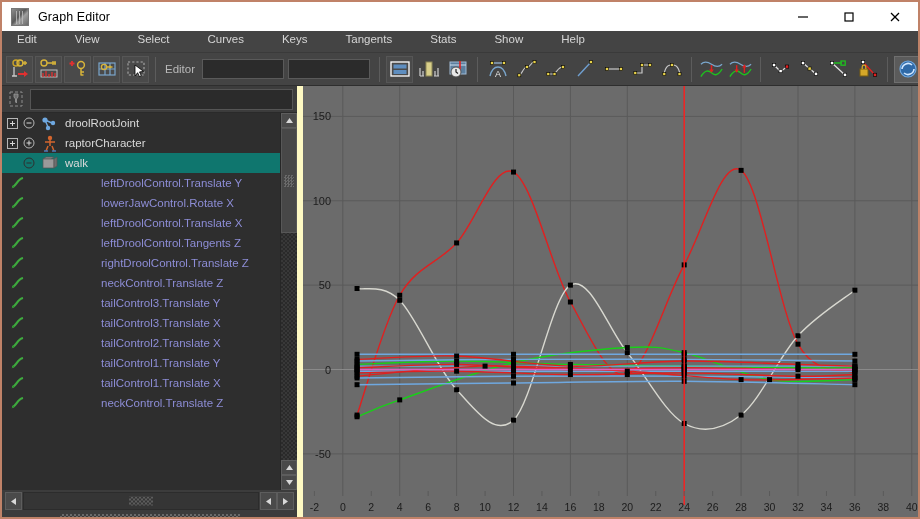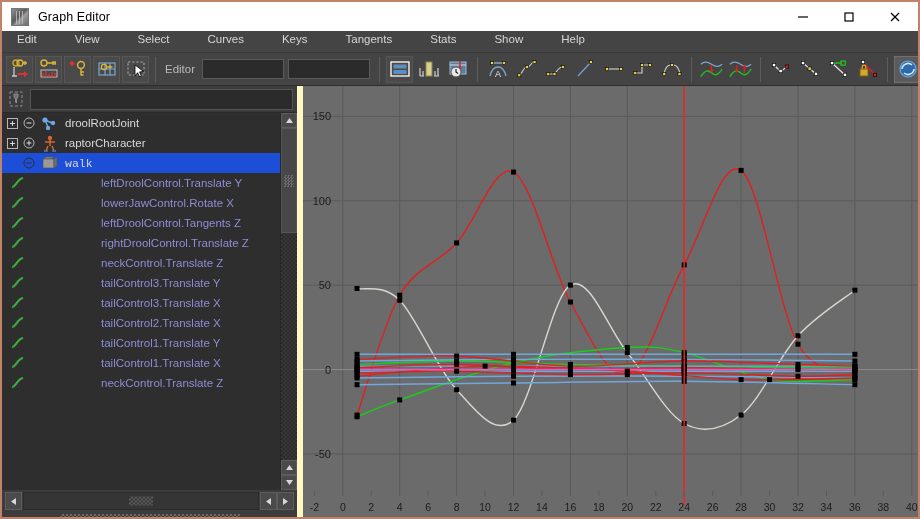--- a/index.html
+++ b/index.html
@@ -148,21 +148,21 @@
     overflow: hidden;
     background: #2e2e2e;
   }
   .row {
     height: 20px;
     display: flex;
     align-items: center;
     font-size: 11.5px;
     padding-left: 3px;
   }
-  .row.sel { background: #1d4ed8; font-family: Liberation Mono, monospace; }
+  .row.sel { background: #0f766e; }
   .row.sel .row-label { color: #ffffff; }
   .exp, .plusminus {
     width: 14px; height: 14px; flex:none;
     margin-right: 3px;
     display:flex;align-items:center;justify-content:center;
   }
   .node-icon { width: 22px; height:16px; flex:none; display:flex; align-items:center; justify-content:center; margin-right:4px;}
   .row-label { color: #8d8dd6; white-space: nowrap; }
   .row.node .row-label { color: #d9d9d9; }
   .leaf-indent { width: 74px; flex:none; }
@@ -578,20 +578,30 @@
           </div>
           <div class="row">
             <div class="curve-icon">
               <svg width="16" height="14" viewBox="0 0 16 14">
                   <path d="M2 11c4 0 5-8 11-9" fill="none" stroke="#3faa3f" stroke-width="2.2"></path>
                   <path d="M1.5 12.5l3-1.5-1.5-1.5z" fill="#2e8a2e"></path>
                 </svg>
             </div>
             <div class="leaf-indent"></div>
             <span class="row-label">lowerJawControl.Rotate X</span>
+          </div>
+          <div class="row">
+            <div class="curve-icon">
+              <svg width="16" height="14" viewBox="0 0 16 14">
+                  <path d="M2 11c4 0 5-8 11-9" fill="none" stroke="#3faa3f" stroke-width="2.2"></path>
+                  <path d="M1.5 12.5l3-1.5-1.5-1.5z" fill="#2e8a2e"></path>
+                </svg>
+            </div>
+            <div class="leaf-indent"></div>
+            <span class="row-label">leftDroolControl.Translate X</span>
           </div>
           <div class="row">
             <div class="curve-icon">
               <svg width="16" height="14" viewBox="0 0 16 14">
                   <path d="M2 11c4 0 5-8 11-9" fill="none" stroke="#3faa3f" stroke-width="2.2"></path>
                   <path d="M1.5 12.5l3-1.5-1.5-1.5z" fill="#2e8a2e"></path>
                 </svg>
             </div>
             <div class="leaf-indent"></div>
             <span class="row-label">leftDroolControl.Tangents Z</span>

